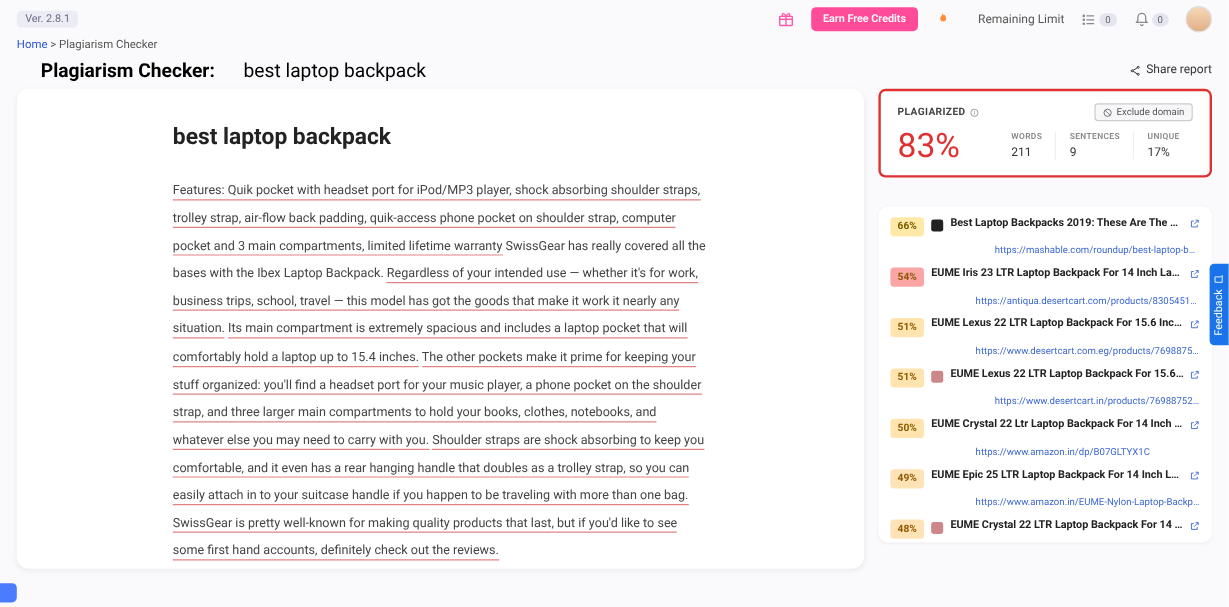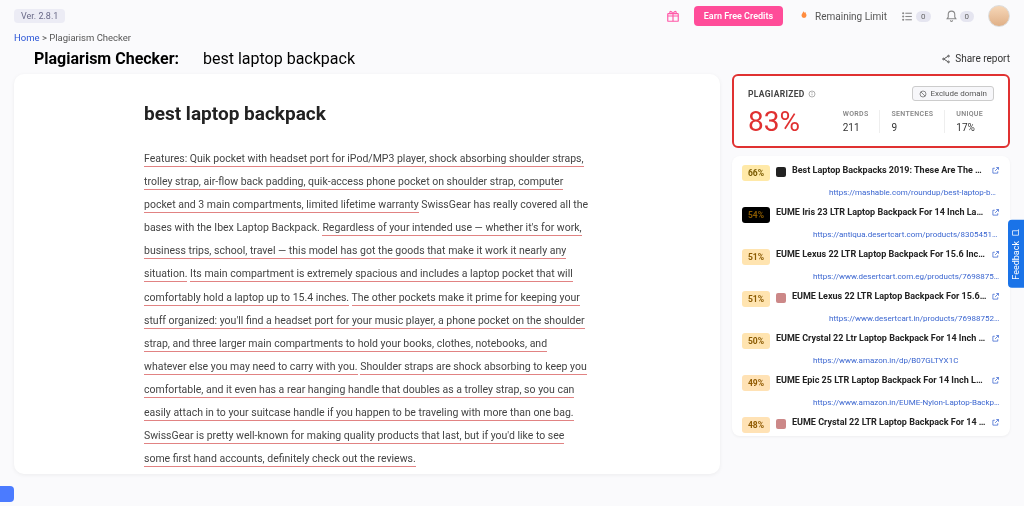--- a/index.html
+++ b/index.html
@@ -2,39 +2,39 @@
 <html><head>
 <meta charset="utf-8">
 <style>
   * { box-sizing: border-box; margin:0; padding:0; font-family: -apple-system, BlinkMacSystemFont, "Segoe UI", Roboto, Arial, sans-serif; }
   body { background:#fafafc; color:#222; width:1024px; height:506px; overflow:hidden; position:relative;}
   .header { display:flex; align-items:center; justify-content:space-between; padding:4px 14px 0 14px; height:28px;}
   .ver-badge { background:#ececf5; color:#6a6a88; font-size:9px; padding:2px 7px; border-radius:4px; }
   .header-right { display:flex; align-items:center; gap:14px;}
   .gift-icon { width:14px; height:14px; display:inline-block;}
   .earn-btn { background:#ff4c99; color:#fff; font-size:9px; font-weight:600; padding:5px 10px; border-radius:4px; border:none; cursor:pointer;}
-  .fire-limit { display:flex; align-items:center; gap:6px; font-size:10px; color:#555;}
+  .fire-limit { display:flex; align-items:center; gap:24px; font-size:10px; color:#555;}
   .fire-icon { width:12px; height:12px; }
   .mini-icon { width:13px; height:13px; color:#888;}
   .badge-dot { display:flex; align-items:center; gap:2px; font-size:9px; color:#555;}
   .badge-num { background:#e5e5f0; border-radius:8px; padding:1px 5px; font-size:8px; color:#666; }
   .avatar { width:22px; height:22px; border-radius:50%; background:linear-gradient(#f6d7b8,#e0b087); border:1px solid #ddd;}
   .breadcrumb { padding:4px 14px; font-size:9.5px; color:#555;}
   .breadcrumb a { color:#2a55d6; text-decoration:none;}
   .title-row { display:flex; align-items:center; justify-content:space-between; padding:2px 14px 6px 14px;}
   .title-row h1 { font-size:16px; font-weight:700; }
   .title-row h1 span { font-weight:400; color:#000000;margin-left:20px;}
   .share { font-size:10px; color:#333; display:flex; align-items:center; gap:4px; cursor:pointer;}
   .share-icon { width:10px; height:10px;}
   .main { display:flex; gap:12px; padding:0 14px 8px 14px;}
   .content-card { flex:1; background:#fff; border-radius:10px; box-shadow:0 1px 4px rgba(0,0,0,0.06); padding:28px 130px 20px 130px; height:400px; overflow:hidden;}
   .content-card h2 { font-size:19px; font-weight:700; color:#222; margin-bottom:22px;}
   .body-text { font-size:10.5px; line-height:2.2; color:#444;}
   .body-text span { border-bottom:1px solid rgba(200,30,30,0.55); padding-bottom:1px;}
-  .sidebar { width:278px; display:flex; flex-direction:column; gap:8px;}
+  .sidebar { width:278px; display:flex; flex-direction:column; gap:24px;}
   .plag-box { border:2px solid #e03131; background:#fff; border-radius:6px; padding:10px 14px 8px 14px;}
   .plag-head { display:flex; align-items:center; justify-content:space-between; margin-bottom:4px;}
   .plag-title { font-size:8.5px; font-weight:700; color:#444; letter-spacing:0.3px;}
   .info-icon { width:8px; height:8px; color:#888;}
   .exclude-btn { font-size:8px; color:#555; border:1px solid #ccc; background:#f7f7fa; border-radius:3px; padding:2px 6px; cursor:pointer; display:flex; align-items:center; gap:3px;}
   .plag-row { display:flex; align-items:center;}
   .plag-pct { font-size:28px; font-weight:400; color:#e03131; flex:1;}
   .plag-stats { display:flex; align-items:center; gap:0;}
   .pstat { text-align:left; padding:0 11px; border-left:1px solid #eee;}
   .pstat:first-child{border-left:none;}
@@ -167,21 +167,21 @@
             <div style="display: flex; align-items: center; gap: 4px;">
               <div class="src-title">Best Laptop Backpacks 2019: These Are The Ones R...</div>
               <svg viewBox="0 0 24 24" class="ext-icon">
                 <path fill="none" stroke="currentColor" stroke-width="2" d="M14 4h6v6M20 4l-9 9M18 14v5H5V6h5"></path>
               </svg>
             </div>
             <div class="src-url">https://mashable.com/roundup/best-laptop-backpacks</div>
           </div>
         </div>
         <div class="source">
-          <div class="pct-badge" style="background: #000000; color: rgb(138, 90, 0);">54%</div>
+          <div class="pct-badge" style="background: #fca5a5; color: rgb(138, 90, 0);">54%</div>
           <div class="source-body">
             <div style="display: flex; align-items: center; gap: 4px;">
               <div class="src-title">EUME Iris 23 LTR Laptop Backpack For 14 Inch Lapt...</div>
               <svg viewBox="0 0 24 24" class="ext-icon">
                 <path fill="none" stroke="currentColor" stroke-width="2" d="M14 4h6v6M20 4l-9 9M18 14v5H5V6h5"></path>
               </svg>
             </div>
             <div class="src-url">https://antiqua.desertcart.com/products/83054513-eume-iris-23-lt...</div>
           </div>
         </div>

